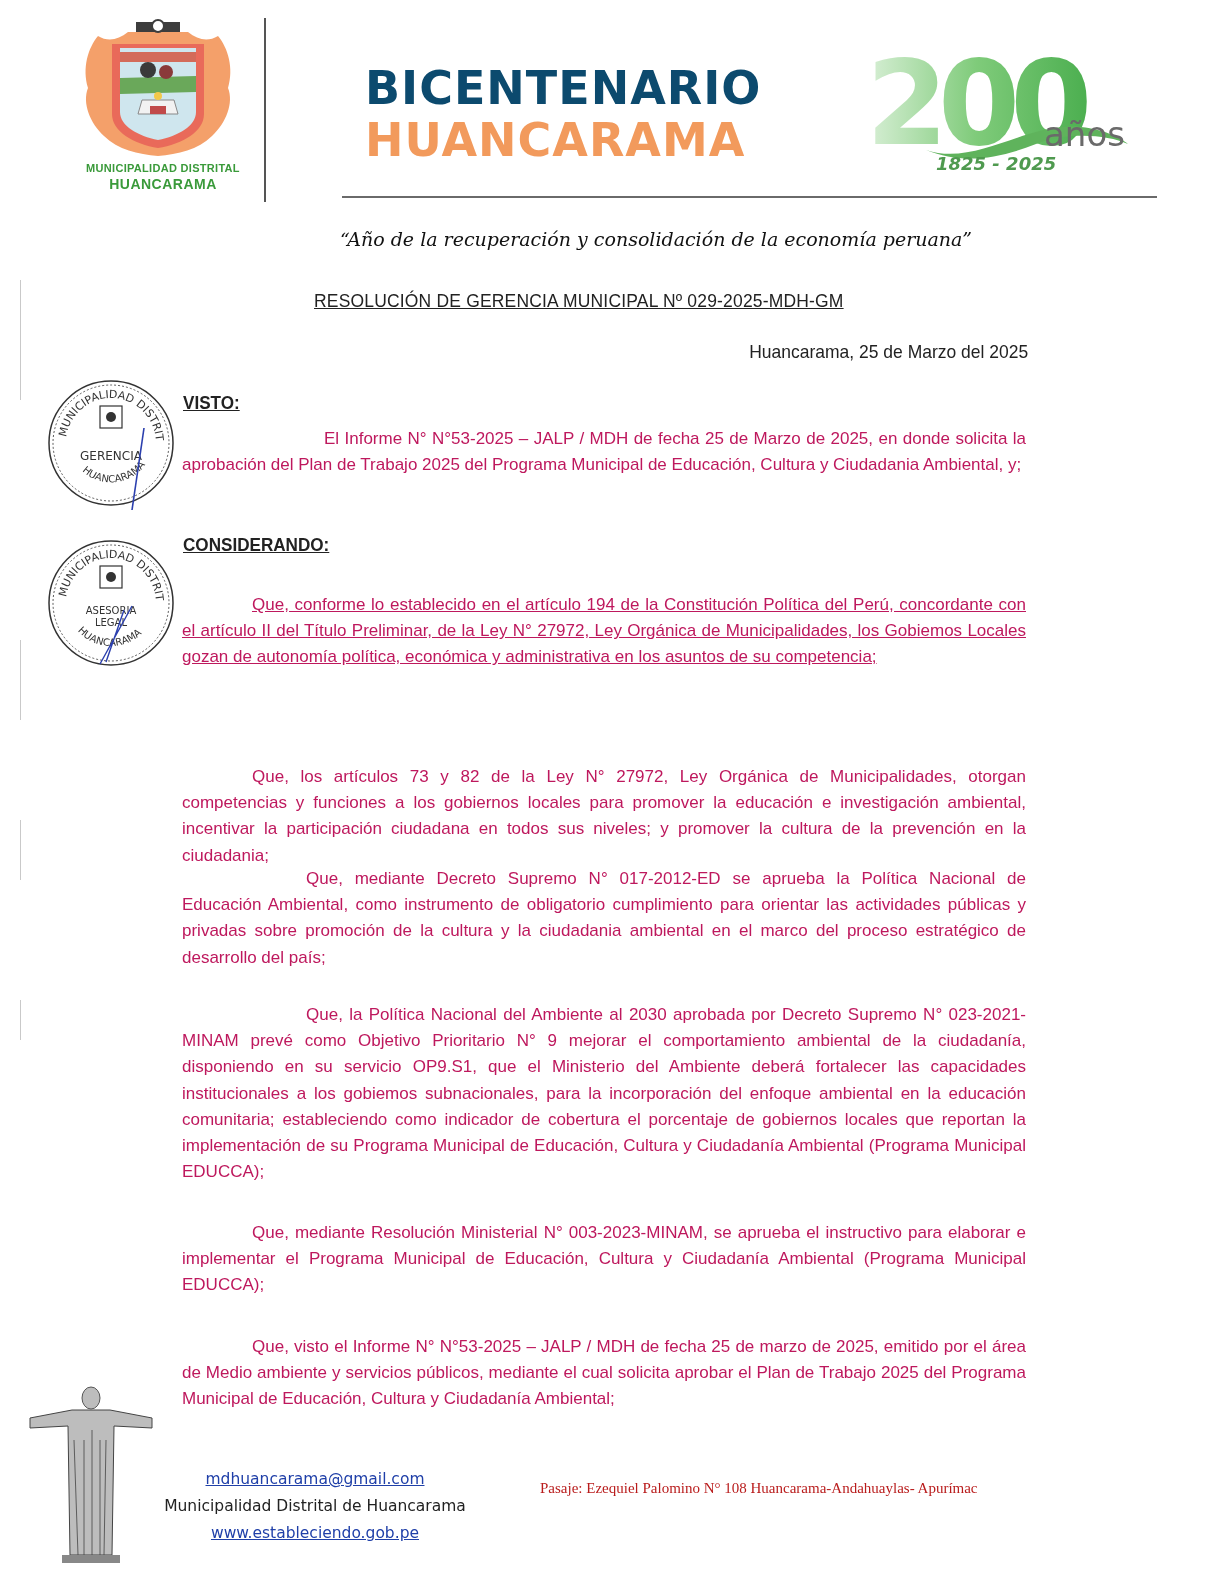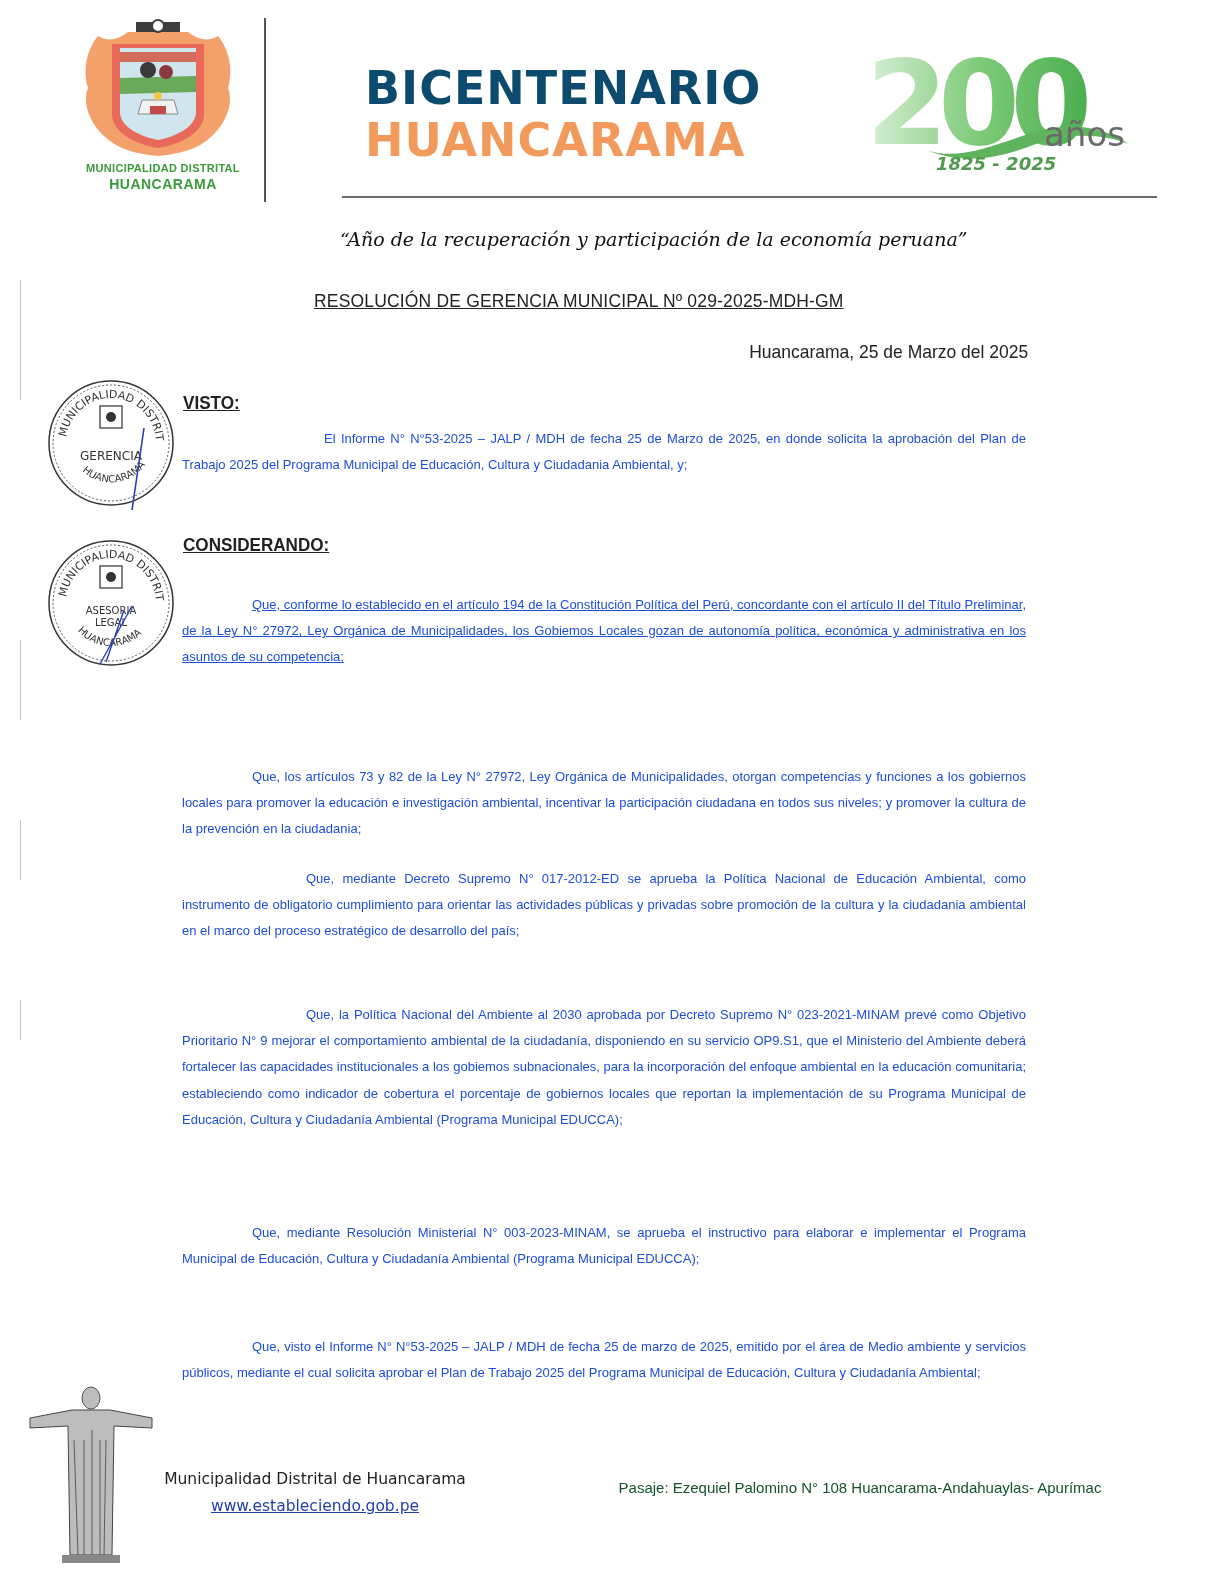--- a/index.html
+++ b/index.html
@@ -30,36 +30,36 @@
   .motto { position: absolute; left: 340px; top: 228px; width: 700px;
            font-family: "DejaVu Serif", serif; font-style: italic; font-size: 19px; color: #111; }
   .doc-title { position: absolute; left: 314px; top: 290px; font-size: 19px; color: #222;
                text-decoration: underline; transform: scaleX(0.92); transform-origin: left; letter-spacing: 0.2px; }
   .place-date { position: absolute; right: 196px; top: 341px; font-size: 19px; color: #222;
                 transform: scaleX(0.92); transform-origin: right; }
 
   .section-head { position: absolute; left: 183px; font-size: 19px; font-weight: bold; text-decoration: underline;
                   color: #222; transform: scaleX(0.9); transform-origin: left; }
 
-  .para { position: absolute; left: 182px; width: 844px; font-size: 13px; line-height: 26.2px;
-          text-align: justify; color: #1d4ed8; }
+  .para { position: absolute; left: 182px; width: 844px; font-size: 17px; line-height: 26.2px;
+          text-align: justify; color: #be185d; }
   .para .indent-wide { display: inline-block; width: 142px; }
   .para .indent-mid { display: inline-block; width: 70px; }
   .para .indent-xwide { display: inline-block; width: 124px; }
 
   
   .stamp { position: absolute; width: 134px; height: 134px; }
 
   
   .christ { position: absolute; left: 26px; top: 1380px; width: 130px; height: 185px; }
   .footer-left { position: absolute; left: 140px; top: 1466px; width: 350px; text-align: center;
                  font-family: "DejaVu Sans", sans-serif; font-size: 15.5px; line-height: 27px; color: #222; }
   .footer-left .link { color: #1f3fa8; text-decoration: underline; }
-  .footer-right { position: absolute; left: 540px; top: 1476px; width: 640px; text-align: center;
-                  font-family: Liberation Sans, sans-serif; font-size: 15px; line-height: 24px; color: #14532d; }
+  .footer-right { position: absolute; left: 540px; top: 1476px; width: 640px; 
+                  font-family: Liberation Serif, serif; font-size: 15px; line-height: 24px; color: #b91c1c; }
   .footer-right .phone { font-weight: bold; }
 </style>
 </head>
 <body>
 
 <div class="scan-mark" style="top:280px;height:120px;"></div>
 <div class="scan-mark" style="top:640px;height:80px;"></div>
 <div class="scan-mark" style="top:820px;height:60px;"></div>
 <div class="scan-mark" style="top:1000px;height:40px;"></div>
 
@@ -101,21 +101,21 @@
     </defs>
     <text x="0" y="112" font-family="DejaVu Sans, sans-serif" font-weight="bold" font-size="118" fill="url(#g200)" letter-spacing="-10">200</text>
     <path d="M60,118 C110,135 160,90 215,95 C240,98 255,106 262,112 C240,102 200,100 170,112 C130,128 95,132 60,118 Z" fill="#5fb35c"></path>
     <text x="178" y="114" font-family="DejaVu Sans, sans-serif" font-size="34" fill="#6a6a6a">años</text>
     <text x="70" y="138" font-family="DejaVu Sans, sans-serif" font-style="italic" font-weight="bold" font-size="18" fill="#4f9a4f">1825 - 2025</text>
   </svg>
 
   <div class="hrule"></div>
 </header>
 
-<div class="motto">“Año de la recuperación y participación de la economía peruana”</div>
+<div class="motto">“Año de la recuperación y consolidación de la economía peruana”</div>
 <div class="doc-title">RESOLUCIÓN DE GERENCIA MUNICIPAL Nº 029-2025-MDH-GM</div>
 <div class="place-date">Huancarama, 25 de Marzo del 2025</div>
 
 <svg class="stamp" style="left:44px;top:376px;" viewBox="0 0 134 134">
   <defs>
       <path id="arc1" d="M22,67 A45,45 0 1,1 112,67"></path>
       <path id="arc1b" d="M28,80 A42,42 0 0,0 106,80"></path>
     </defs>
   <circle cx="67" cy="67" r="62" fill="none" stroke="#333" stroke-width="1.5"></circle>
   <circle cx="67" cy="67" r="58" fill="none" stroke="#333" stroke-width="0.8" stroke-dasharray="2,2"></circle>
@@ -156,19 +156,20 @@
 <div class="para" style="top:1334px;"><span class="indent-mid"></span><span>Que, visto el Informe N° N°53-2025 – JALP / MDH de fecha 25 de marzo de 2025, emitido por el área de Medio ambiente y servicios públicos, mediante el cual solicita aprobar el Plan de Trabajo 2025 del Programa Municipal de Educación, Cultura y Ciudadanía Ambiental;</span></div>
 
 <footer>
   <svg class="christ" viewBox="0 0 130 185">
     <ellipse cx="65" cy="18" rx="9" ry="11" fill="#bdbdbd" stroke="#555" stroke-width="1"></ellipse>
     <path d="M4,38 L46,30 L84,30 L126,38 L126,48 L88,46 L86,175 L44,175 L42,46 L4,48 Z" fill="#bdbdbd" stroke="#444" stroke-width="1"></path>
     <path d="M48,60 L52,175 M58,60 L58,175 M66,50 L66,175 M74,60 L74,175 M80,60 L78,175" stroke="#444" stroke-width="0.8"></path>
     <rect x="36" y="175" width="58" height="8" fill="#888"></rect>
   </svg>
   <div class="footer-left">
+    <div><span class="link">mdhuancarama@gmail.com</span></div>
     <div>Municipalidad Distrital de Huancarama</div>
     <div><span class="link">www.estableciendo.gob.pe</span></div>
   </div>
   <div class="footer-right">
     <div>Pasaje: Ezequiel Palomino N° 108 Huancarama-Andahuaylas- Apurímac</div>
   </div>
 </footer>
 
 </body></html>

